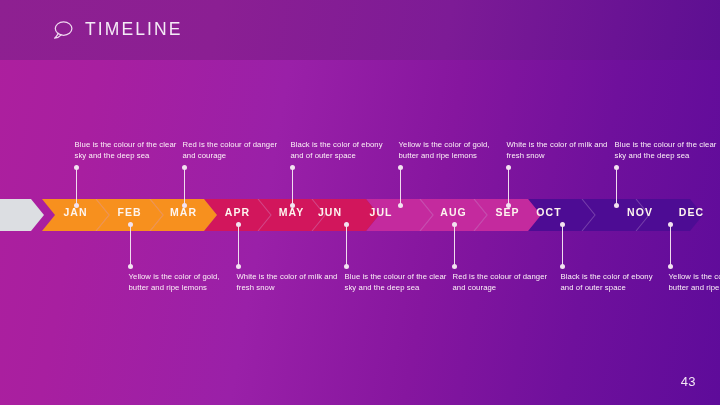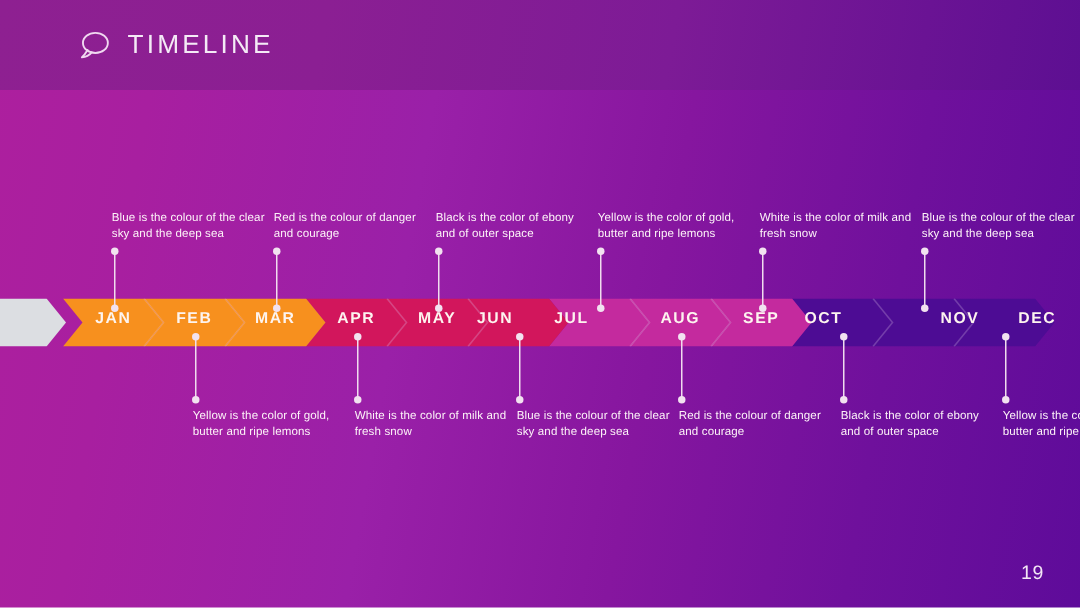--- a/index.html
+++ b/index.html
@@ -198,13 +198,13 @@
     <div style="position: absolute; left: 669.5px;">
       <div class="conn" style="top: 224px; height: 43px; left: 0px;"></div>
       <div class="dot" style="top: 222px;"></div>
       <div class="dot" style="top: 264px;"></div>
     </div>
     <div class="callout down" style="left: 668.5px; top: 272px;">
       <div class="txt">Yellow is the color of gold, butter and ripe lemons</div>
     </div>
   </div>
 
-<div id="page-number">19</div>
+<div id="page-number">43</div>
 
 </body></html>

